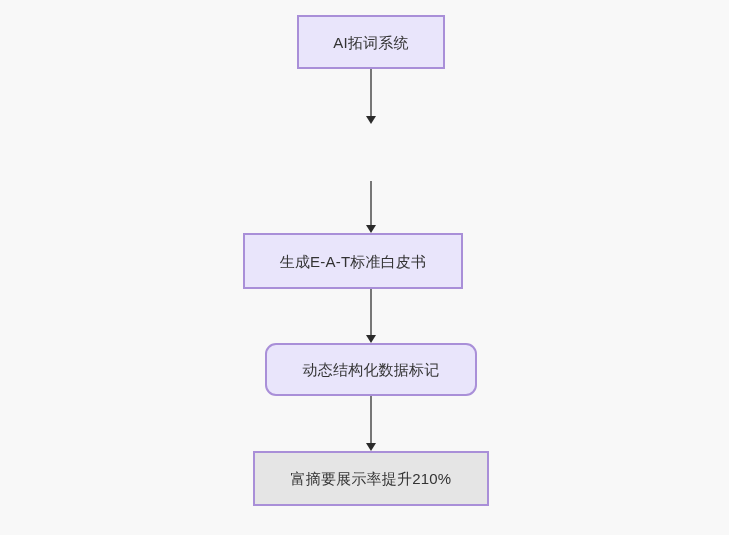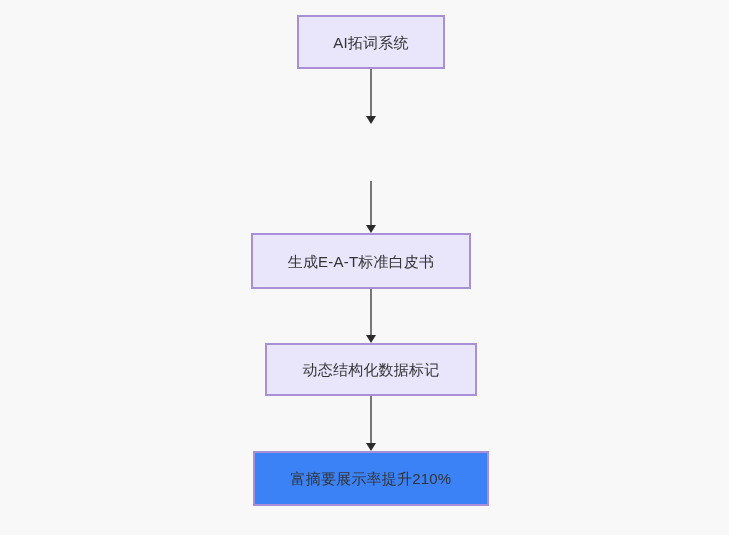--- a/index.html
+++ b/index.html
@@ -70,35 +70,35 @@
     <div class="line" style="height: 47px; background: rgb(119, 119, 119);"></div>
     <div class="arrowhead" style="border-top-color: rgb(43, 43, 43);"></div>
   </div>
 
 
   <div class="connector" style="left: 365px; top: 181px; height: 52px;">
     <div class="line" style="height: 44px; background: rgb(119, 119, 119);"></div>
     <div class="arrowhead" style="border-top-color: rgb(43, 43, 43);"></div>
   </div>
 
-  <div class="node" style="left: 251px; top: 233px; width: 220px; height: 56px; background: rgb(233, 229, 251); border-color: rgb(169, 143, 216); color: rgb(51, 51, 51);">
+  <div class="node" style="left: 243px; top: 233px; width: 220px; height: 56px; background: rgb(233, 229, 251); border-color: rgb(169, 143, 216); color: rgb(51, 51, 51);">
     <span class="node-label">生成E-A-T标准白皮书</span>
   </div>
 
   <div class="connector" style="left: 365px; top: 289px; height: 54px;">
     <div class="line" style="height: 46px; background: rgb(119, 119, 119);"></div>
     <div class="arrowhead" style="border-top-color: rgb(43, 43, 43);"></div>
   </div>
 
-  <div class="node" style="left: 265px; top: 343px; width: 212px; height: 53px; background: rgb(233, 229, 251); border-color: rgb(169, 143, 216); color: rgb(51, 51, 51);">
+  <div class="node" style="left: 265px; top: 343px; width: 212px; height: 53px; background: rgb(233, 229, 251); border-color: rgb(169, 143, 216); color: rgb(51, 51, 51); border-radius: 11px;">
     <span class="node-label">动态结构化数据标记</span>
   </div>
 
   <div class="connector" style="left: 365px; top: 396px; height: 55px;">
     <div class="line" style="height: 47px; background: rgb(119, 119, 119);"></div>
     <div class="arrowhead" style="border-top-color: rgb(43, 43, 43);"></div>
   </div>
 
-  <div class="node" style="left: 253px; top: 451px; width: 236px; height: 55px; background: #3b82f6; border-color: rgb(169, 143, 216); color: rgb(51, 51, 51);">
+  <div class="node" style="left: 253px; top: 451px; width: 236px; height: 55px; background: #e5e5e5; border-color: rgb(169, 143, 216); color: rgb(51, 51, 51);">
     <span class="node-label">富摘要展示率提升210%</span>
   </div>
 
 </div>
 
 </body></html>

